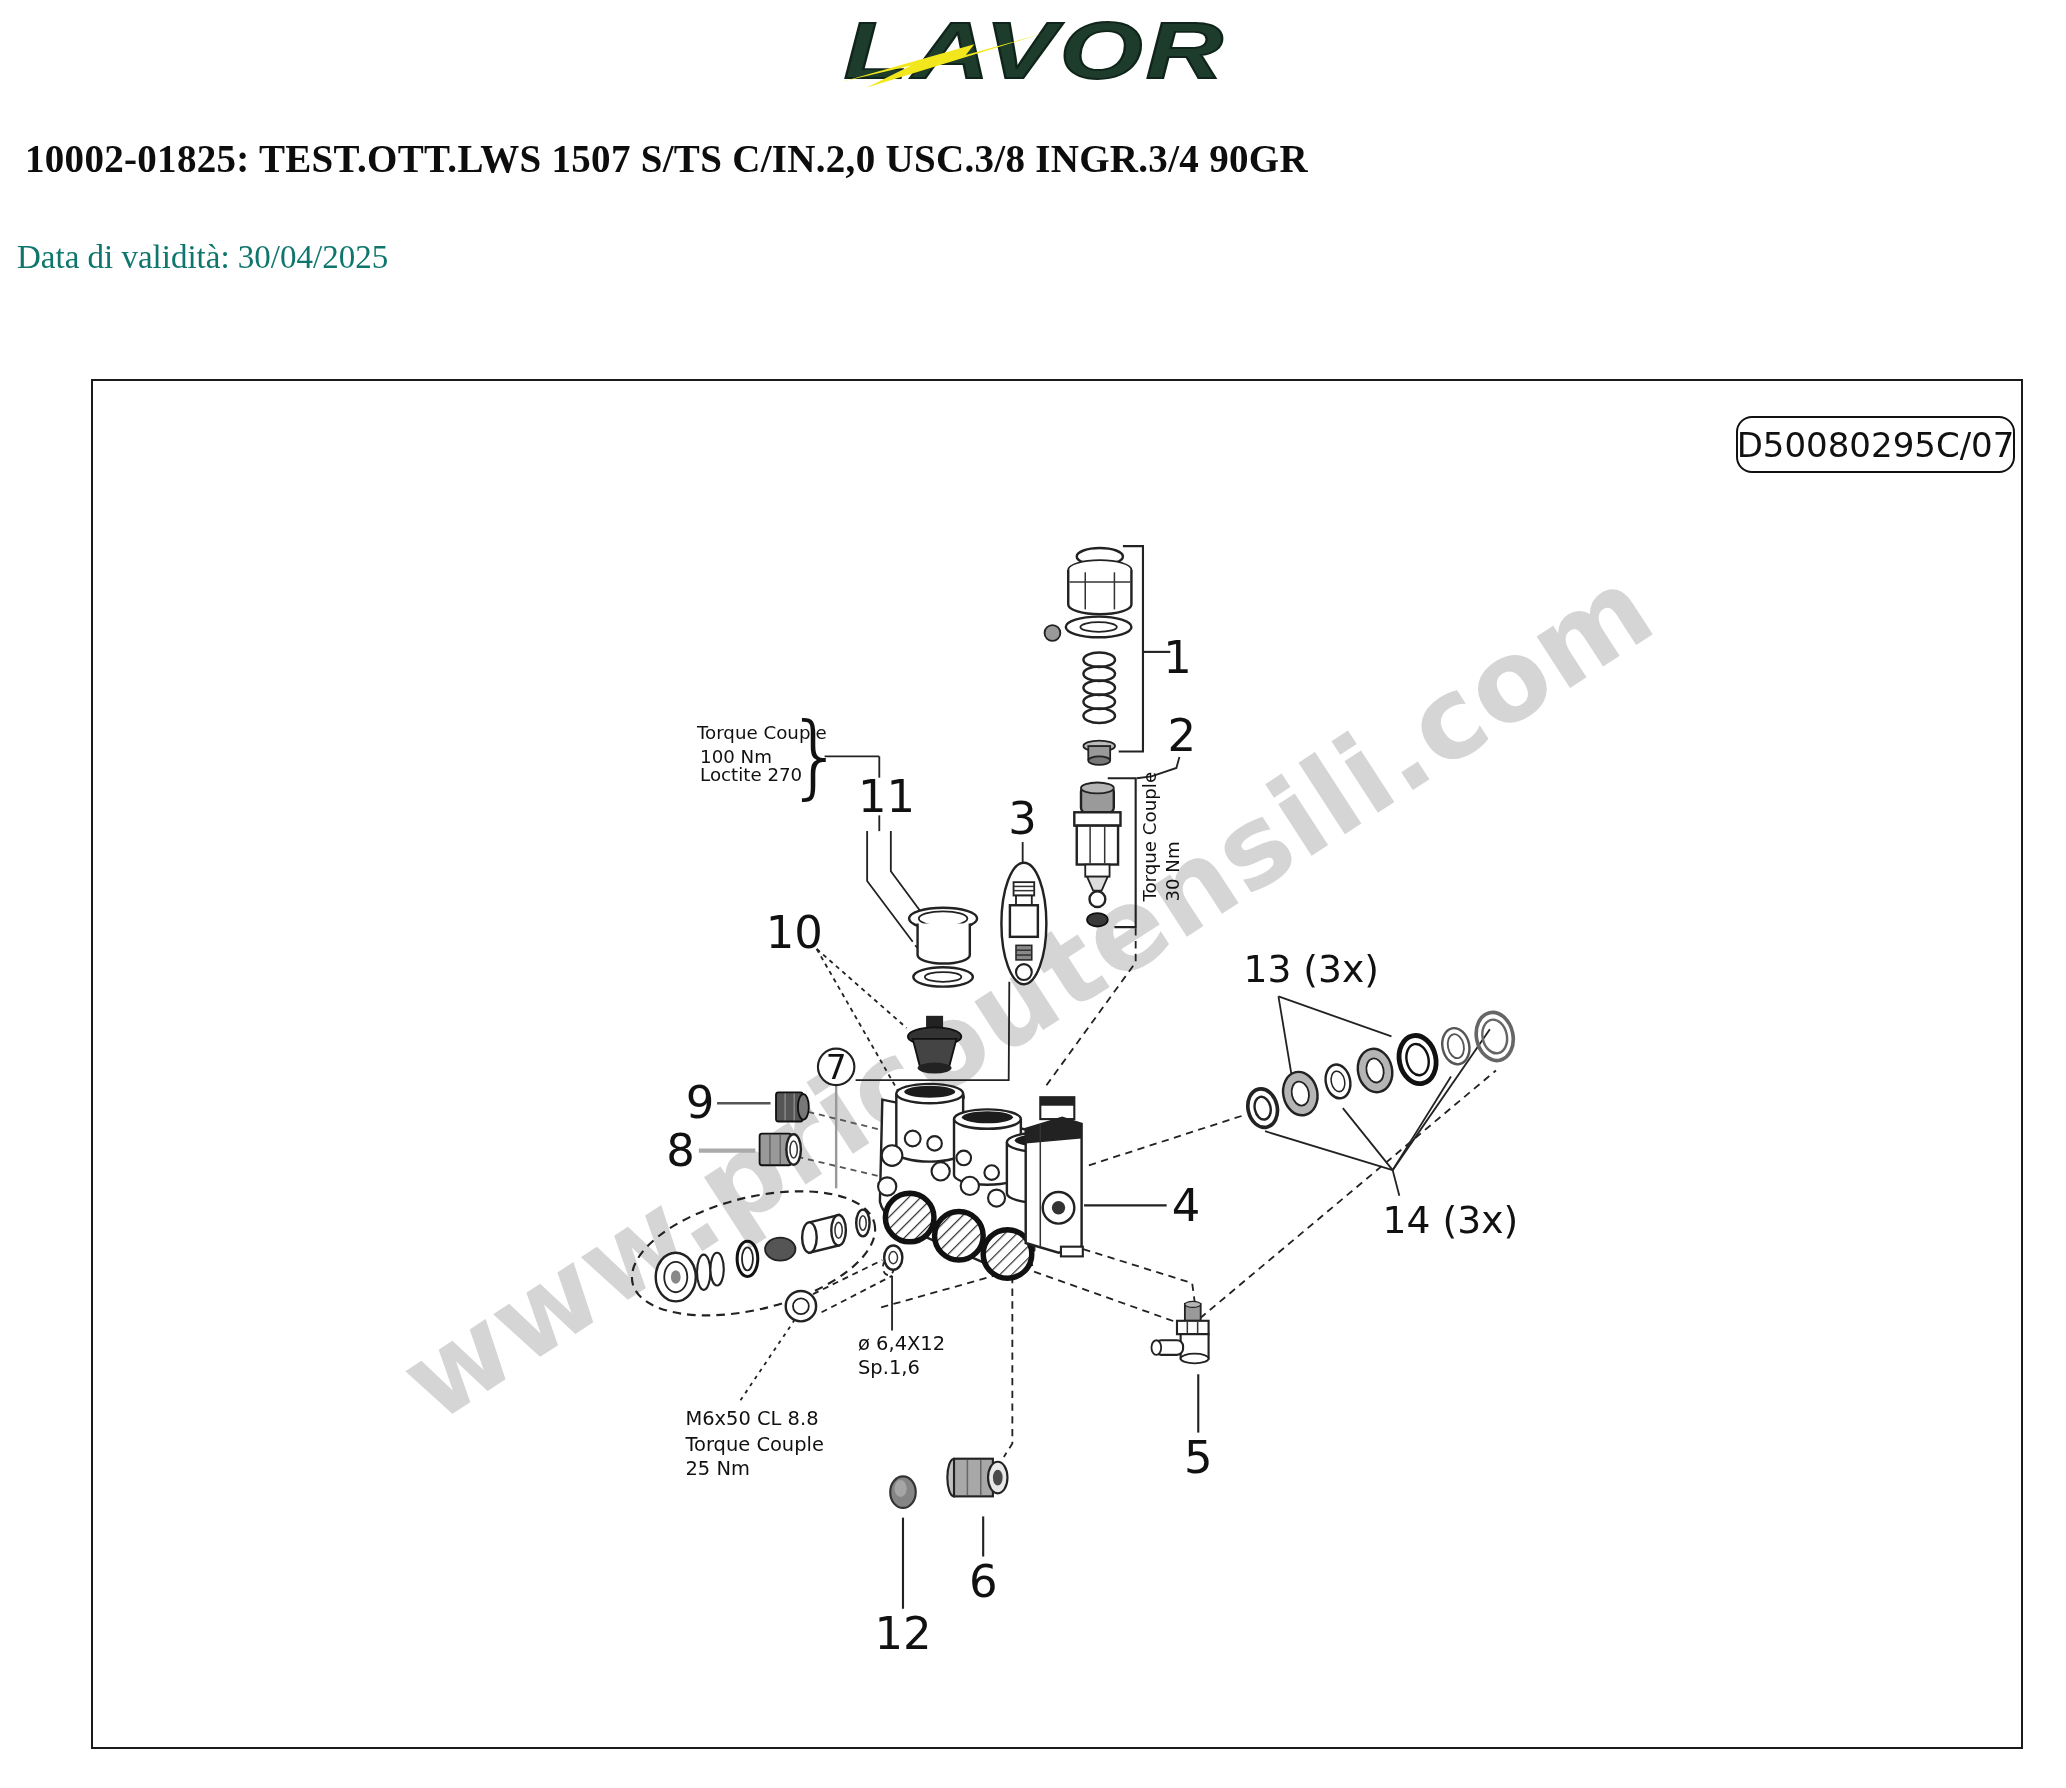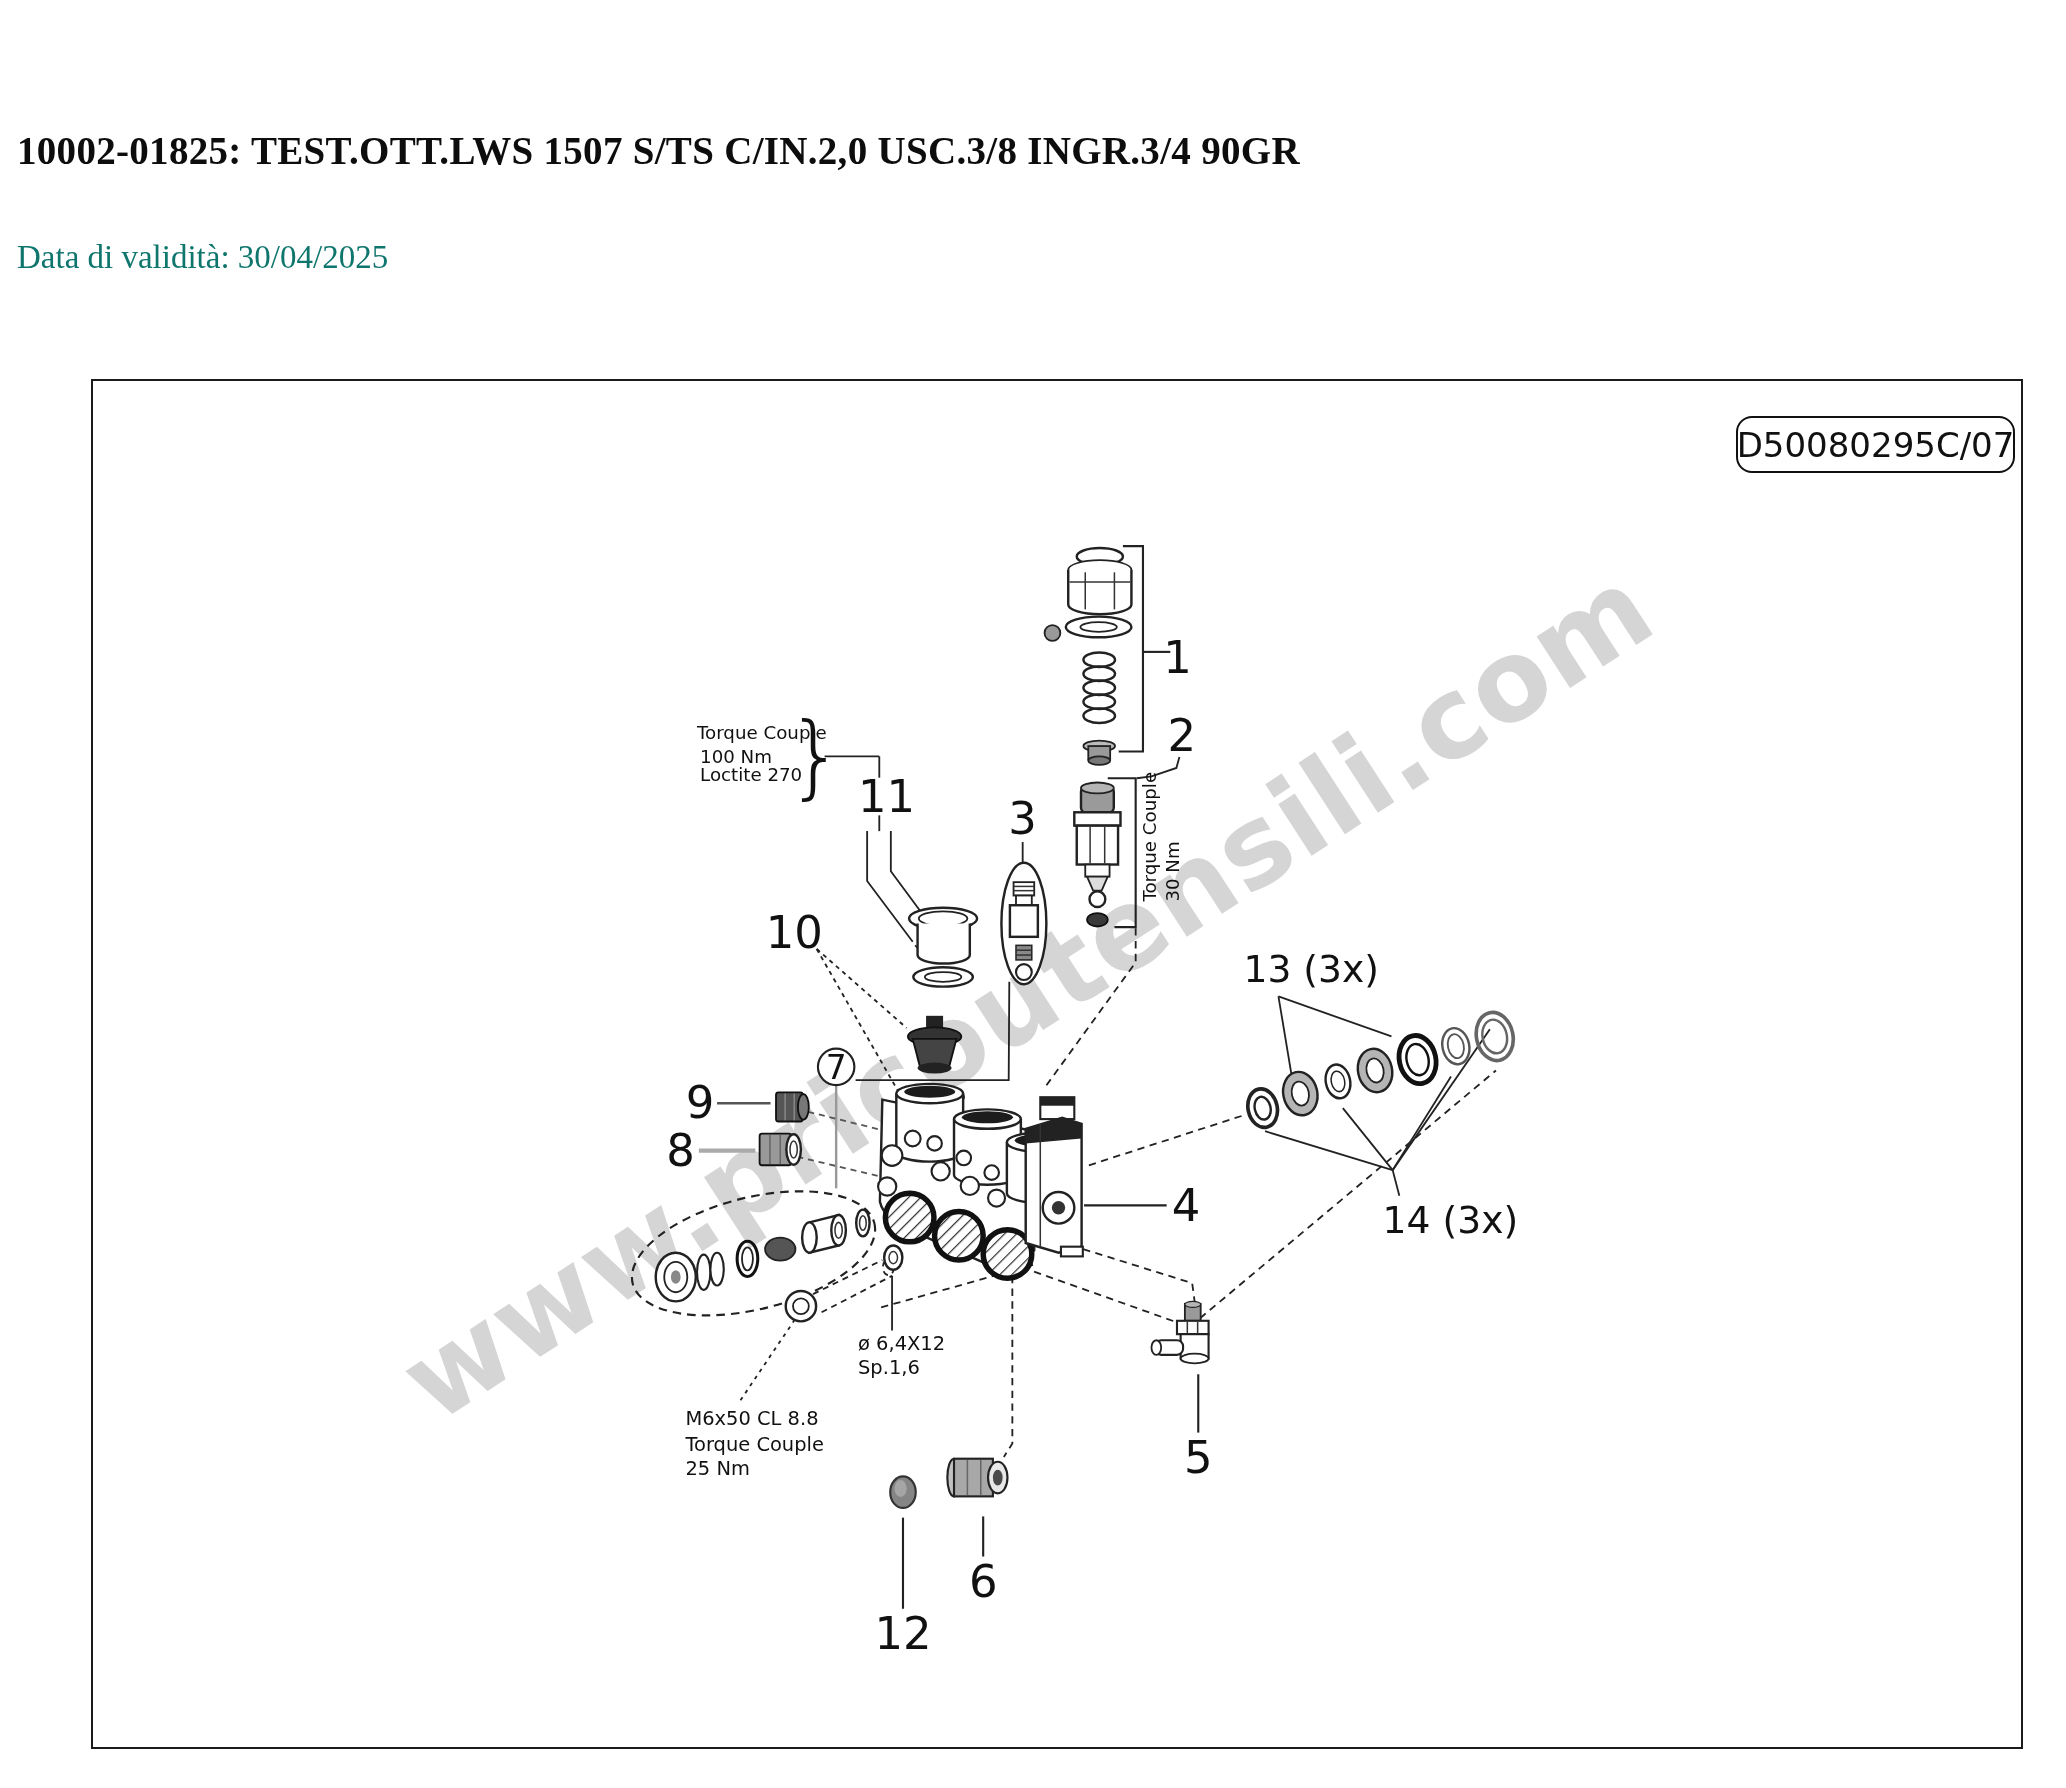--- a/index.html
+++ b/index.html
@@ -1,19 +1,19 @@
 <!DOCTYPE html>
 <html style="font-size:9.7px"><head>
 <meta charset="utf-8">
 <style>
   html,body{margin:0;padding:0;background:#fff;}
   .page{position:relative;width:2066px;height:1788px;background:#fff;overflow:hidden;
         font-family:"DejaVu Sans",sans-serif;}
   .logo{position:absolute;left:831px;top:3.6px;width:408px;height:90px;}
-  .title{position:absolute;left:17px;top:129px;margin:0;
+  .title{position:absolute;left:17px;top:129px;margin:8px;
          font:bold 39px/1.15 "Liberation Serif",serif;color:#0d0d0d;letter-spacing:0.3px;white-space:nowrap;}
   .validity{position:absolute;left:17px;top:239px;
          font:400 33px/1.1 "Liberation Serif",serif;color:#0f766e;white-space:nowrap;}
   .frame{position:absolute;left:91px;top:379px;width:1928px;height:1366px;
          border:2.4px solid #1b1b1b;background:#fff;}
   .watermark{position:absolute;left:1027px;top:994px;transform:translate(-50%,-50%) rotate(-33deg);
          font:bold 112px "DejaVu Sans",sans-serif;color:#d5d5d5;white-space:nowrap;letter-spacing:1.2px;z-index:1;}
   .codebox{position:absolute;left:1736px;top:416px;width:275px;height:53px;z-index:3;
          border:2.4px solid #111;border-radius:16px;background:#fff;
          display:flex;align-items:center;justify-content:center;
@@ -36,20 +36,26 @@
   .ann{font:400 30px "DejaVu Sans",sans-serif;fill:#111}
   .ann2{font:400 32px "DejaVu Sans",sans-serif;fill:#111}
   .brace{font:200 150px "DejaVu Sans",sans-serif;fill:#111}
   .mid{text-anchor:middle}
 </style>
 </head>
 <body>
 
 <div class="page">
 
+  <div class="logo">
+    <svg width="408" height="90" viewBox="0 0 672 148">
+      <text x="336" y="122" text-anchor="middle" textLength="630" lengthAdjust="spacingAndGlyphs" font-family="Liberation Sans, sans-serif" font-size="132" font-weight="bold" font-style="italic" fill="#1e3c2b" stroke="#0f241a" stroke-width="3" letter-spacing="4">LAVOR</text>
+      <polygon points="18,128 236,66 222,84 350,48 58,138 132,101" fill="#f2e71c"></polygon>
+    </svg>
+  </div>
 
   <h1 class="title">10002-01825: TEST.OTT.LWS 1507 S/TS C/IN.2,0 USC.3/8 INGR.3/4 90GR</h1>
   <div class="validity">Data di validità: 30/04/2025</div>
 
   <div class="frame"></div>
   <div class="watermark">www.pricoutensili.com</div>
   <div class="codebox">D50080295C/07</div>
 
   <svg class="draw" width="2066" height="1788" viewBox="0 0 3400 2943">
     <defs>

